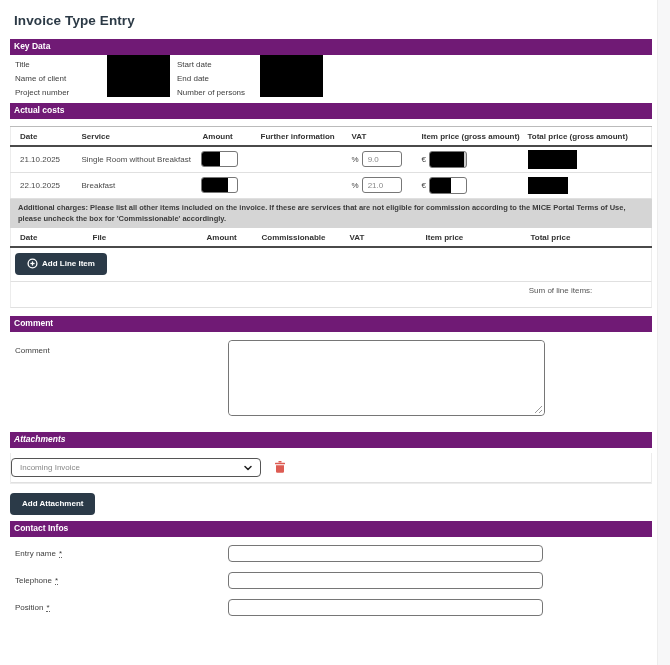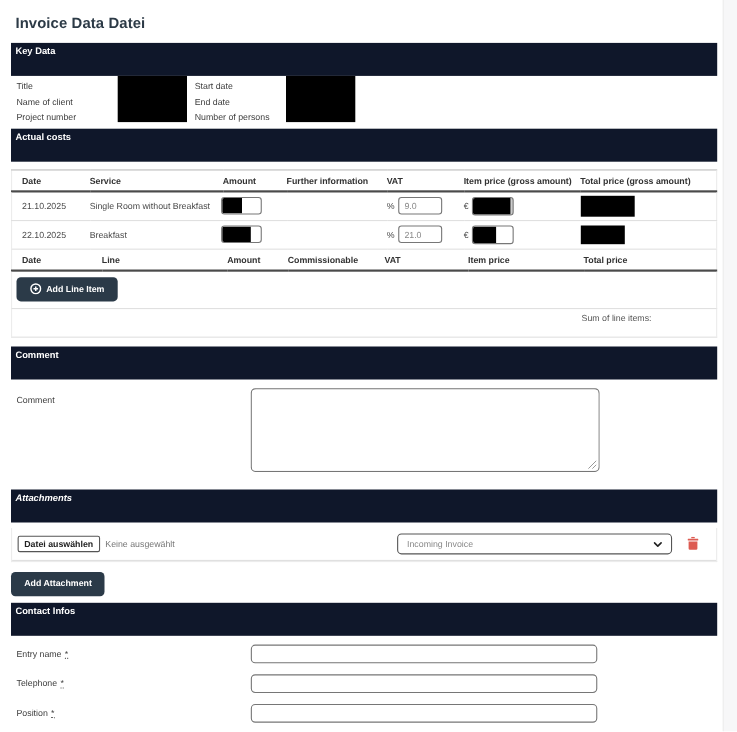--- a/index.html
+++ b/index.html
@@ -12,21 +12,21 @@
     position:absolute; top:0; right:0; width:13px; height:665px;
     background:#f7f7f8; border-left:1px solid #ededed;
   }
   .container { position:absolute; left:10px; top:0; width:642px; }
 
   h1.page-title {
     margin:13px 0 11px 4px; font-size:13.5px; font-weight:bold; color:#2c3a46;
     letter-spacing:.1px;
   }
   .bar {
-    height:30px; background:#0f172a; color:#fff; font-size:8.5px; font-weight:bold;
+    height:16px; background:#701a75; color:#fff; font-size:8.5px; font-weight:bold;
     padding:2px 0 0 4px; line-height:10px;
   }
 
   
   .keydata { display:flex; padding-left:5px; margin:0 0 3px 0; align-items:flex-start; }
   .kd-col { width:92px; padding-top:3px; }
   .kd-col.right { width:83px; margin-left:7px; }
   .kd-col div { font-size:8px; color:#3d3d3d; line-height:14px; }
   .kd-redact { width:63px; height:42px; background:#000; }
 
@@ -118,21 +118,21 @@
   .contact-row { position:relative; height:18px; margin-bottom:9px; }
   .contact-row .lbl { position:absolute; left:5px; top:5px; font-size:8px; color:#3d3d3d; }
 </style>
 </head>
 <body>
 
 <div class="gutter"></div>
 
 <div class="container">
 
-  <h1 class="page-title">Invoice Data Datei</h1>
+  <h1 class="page-title">Invoice Type Entry</h1>
 
   
   <div class="bar">Key Data</div>
   <div class="keydata">
     <div class="kd-col">
       <div>Title</div>
       <div>Name of client</div>
       <div>Project number</div>
     </div>
     <div class="kd-redact"></div>
@@ -220,35 +220,36 @@
               </div>
             </div>
           </td>
         <td>
             <div class="blkbox" style="width:40px;height:17px"></div>
           </td>
       </tr>
     </tbody>
   </table>
 
+  <div class="note-bar">Additional charges: Please list all other items included on the invoice. If these are services that are not eligible for commission according to the MICE Portal Terms of Use, please uncheck the box for 'Commissionable' accordingly.</div>
 
   <table class="grid" style="margin-top:0">
     <colgroup>
         <col style="width:82px">
         <col style="width:114px">
         <col style="width:55px">
         <col style="width:88px">
         <col style="width:76px">
         <col style="width:105px">
         <col>
       </colgroup>
     <thead>
       <tr>
         <th style="border-top:none">Date</th>
-        <th style="border-top:none">Line</th>
+        <th style="border-top:none">File</th>
         <th style="border-top:none">Amount</th>
         <th style="border-top:none">Commissionable</th>
         <th style="border-top:none">VAT</th>
         <th style="border-top:none">Item price</th>
         <th style="border-top:none">Total price</th>
       </tr>
     </thead>
   </table>
 
   <div class="addline-row">
@@ -276,24 +277,20 @@
     <div class="comment-box">
       <textarea style=""></textarea>
       <div class="grip"></div>
     </div>
   </div>
 
   
   <div class="bar section-gap11">Attachments</div>
   <div class="att-table">
     <div class="att-row">
-      <div class="filewrap">
-        <button class="file-btn">Datei auswählen</button>
-        <span class="file-status">Keine ausgewählt</span>
-      </div>
       <div class="select">
         <span class="sel-text">Incoming Invoice</span>
         <svg width="8" height="6" viewBox="0 0 8 6">
             <polyline points="1,1.5 4,4.5 7,1.5" fill="none" stroke="#222" stroke-width="1.5" stroke-linecap="round" stroke-linejoin="round"></polyline>
           </svg>
       </div>
       <span class="trash">
         <svg width="10" height="12" viewBox="0 0 10 12" fill="#dd5b52">
             <rect x="3.4" y="0" width="3.2" height="1.4" rx="0.4"></rect>
             <rect x="0" y="1.8" width="10" height="1.5" rx="0.4"></rect>

